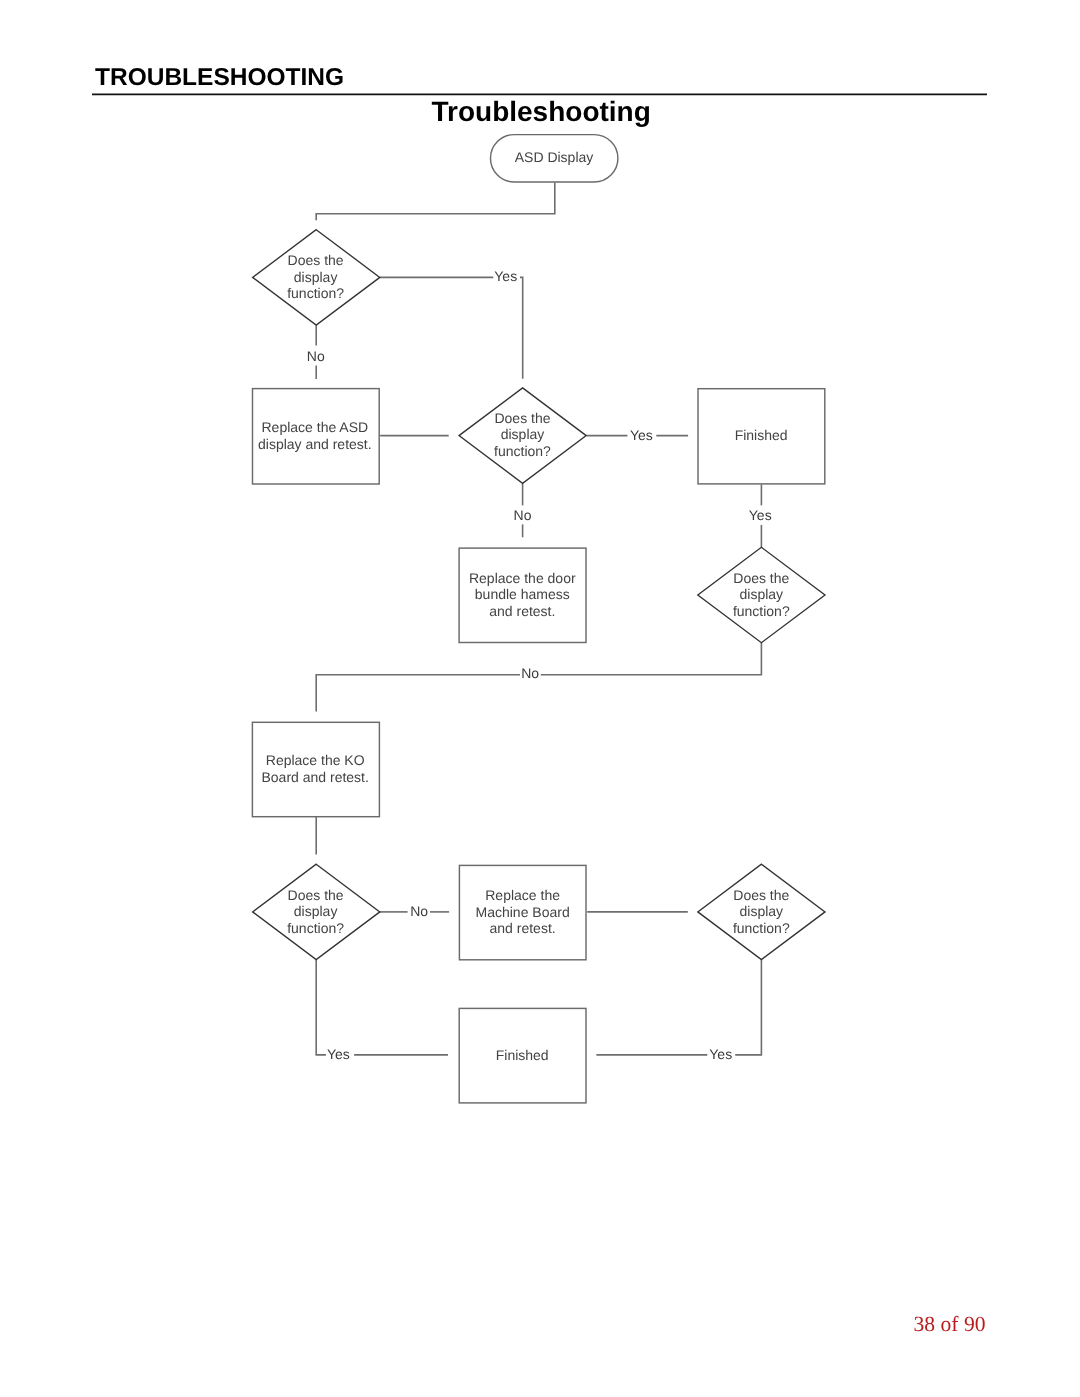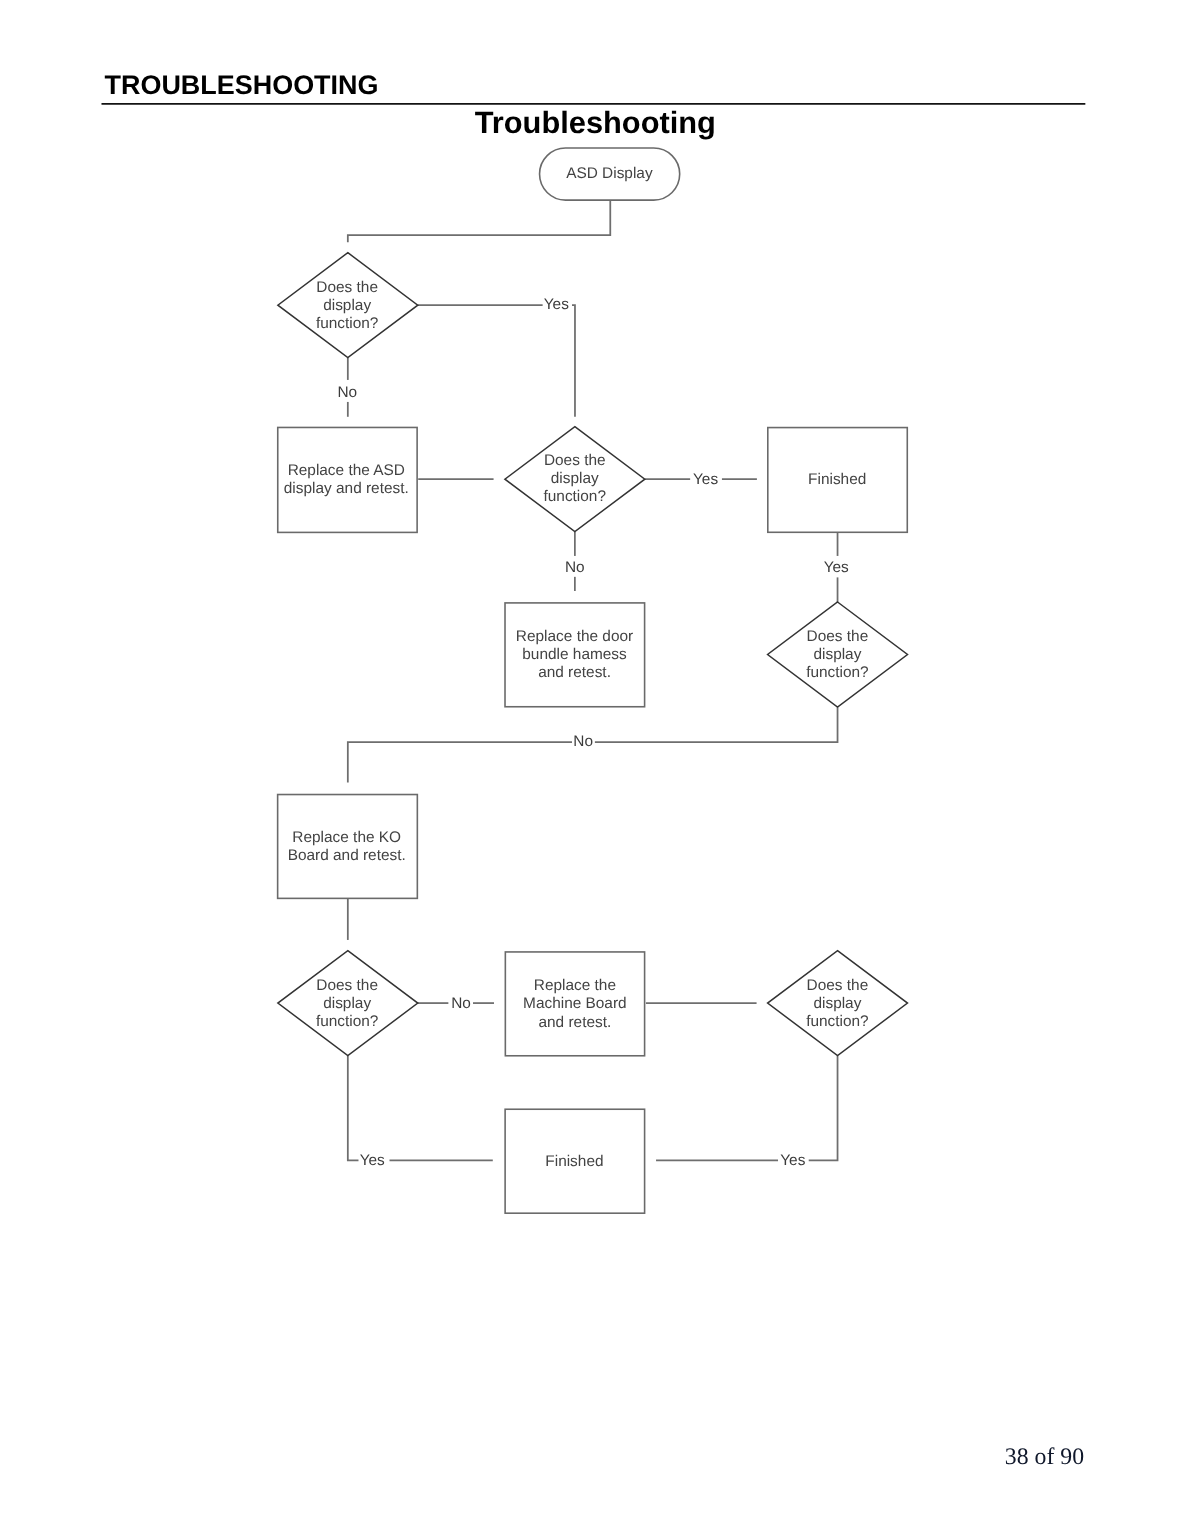--- a/index.html
+++ b/index.html
@@ -7,21 +7,21 @@
   body{width:1080px;height:1397px;position:relative;overflow:hidden;
        font-family:"Liberation Sans",sans-serif;color:#000;
        -webkit-font-smoothing:antialiased;text-rendering:geometricPrecision;}
   .page{position:absolute;left:0;top:0;width:1080px;height:1397px;}
   #hdr-title{position:absolute;left:95px;top:65px;font-size:24.5px;font-weight:bold;
              line-height:26px;color:#000;}
   #hdr-rule{position:absolute;left:92px;top:93px;width:895px;height:3px;overflow:hidden;}
   #hdr-rule svg{display:block;}
   #doc-title{position:absolute;left:431.5px;top:96px;font-size:28px;font-weight:bold;color:#000;}
   #footer{position:absolute;left:760px;top:1312px;width:225.5px;text-align:right;
-          font-family:"Liberation Serif",serif;font-size:21.6px;color:#0f172a;}
+          font-family:"Liberation Serif",serif;font-size:21.6px;color:#b91c1c;}
   #chart{position:absolute;left:0;top:0;width:1080px;height:1397px;}
   .nodeshape{fill:#ffffff;stroke:#6a6a6a;stroke-width:1.45;}
   .diashape{fill:#ffffff;stroke:#333333;stroke-width:1.35;}
   .conn{stroke:#6e6e6e;stroke-width:1.6;fill:none;stroke-linecap:butt;}
   .ntext{font-family:"Liberation Sans",sans-serif;font-size:14px;fill:#434343;text-anchor:middle;}
   .ltext{font-family:"Liberation Sans",sans-serif;font-size:14px;fill:#3b3b3b;}
 </style>
 </head>
 <body>
 

